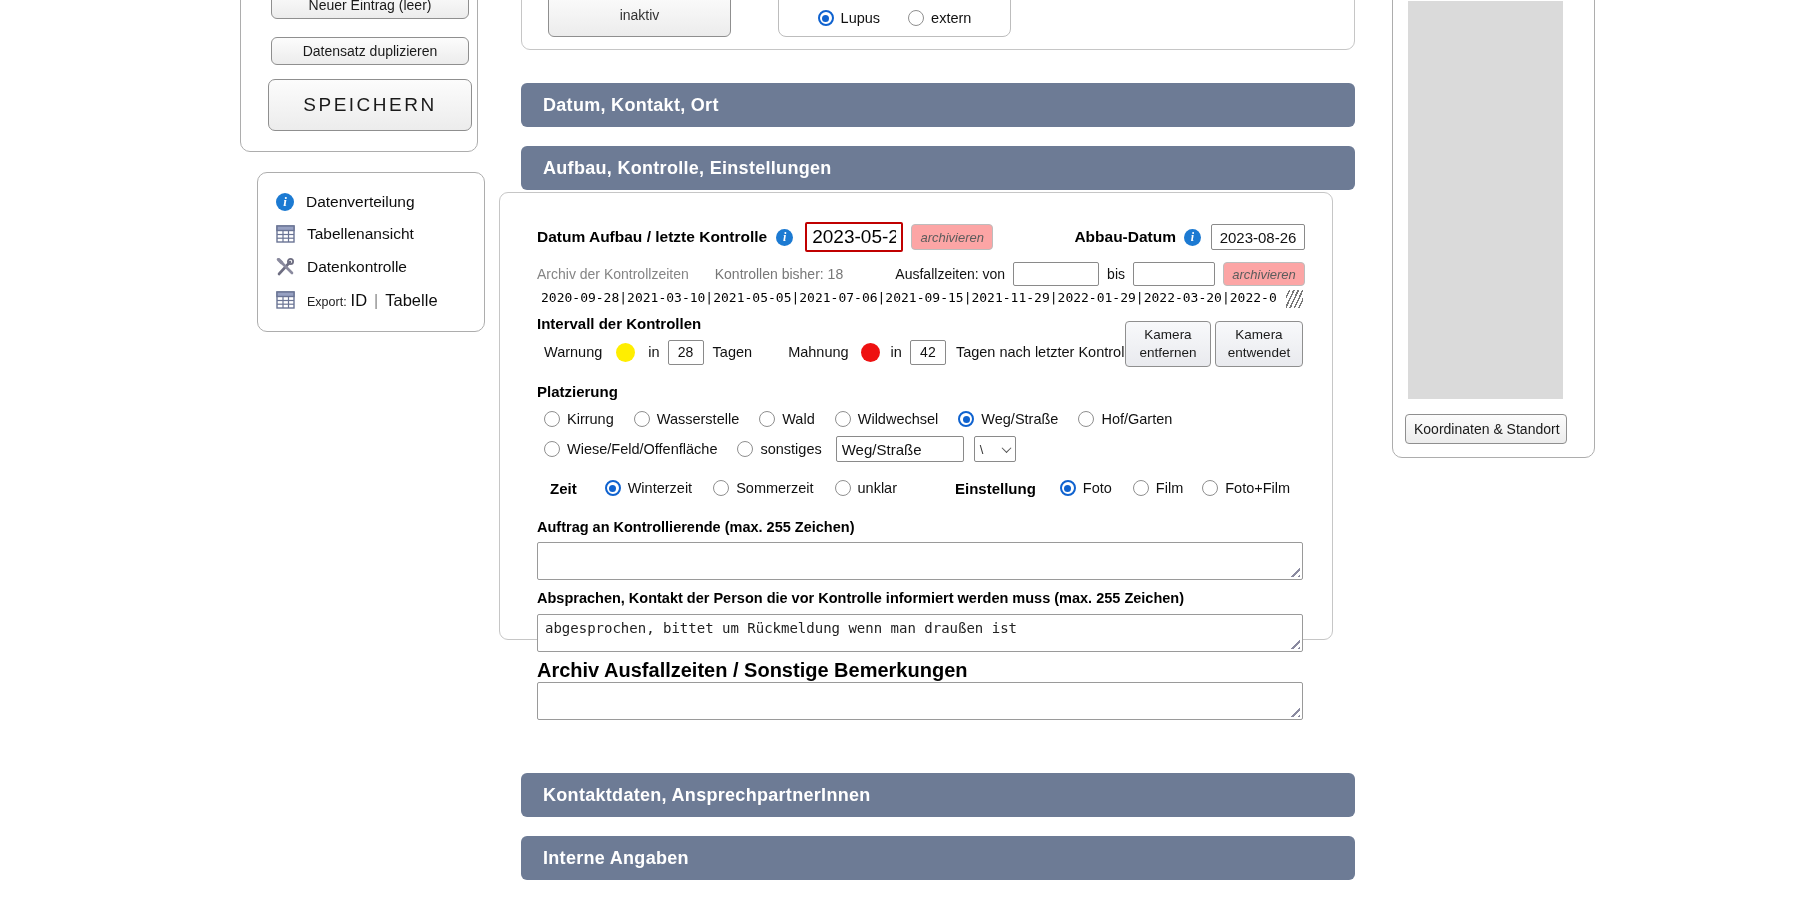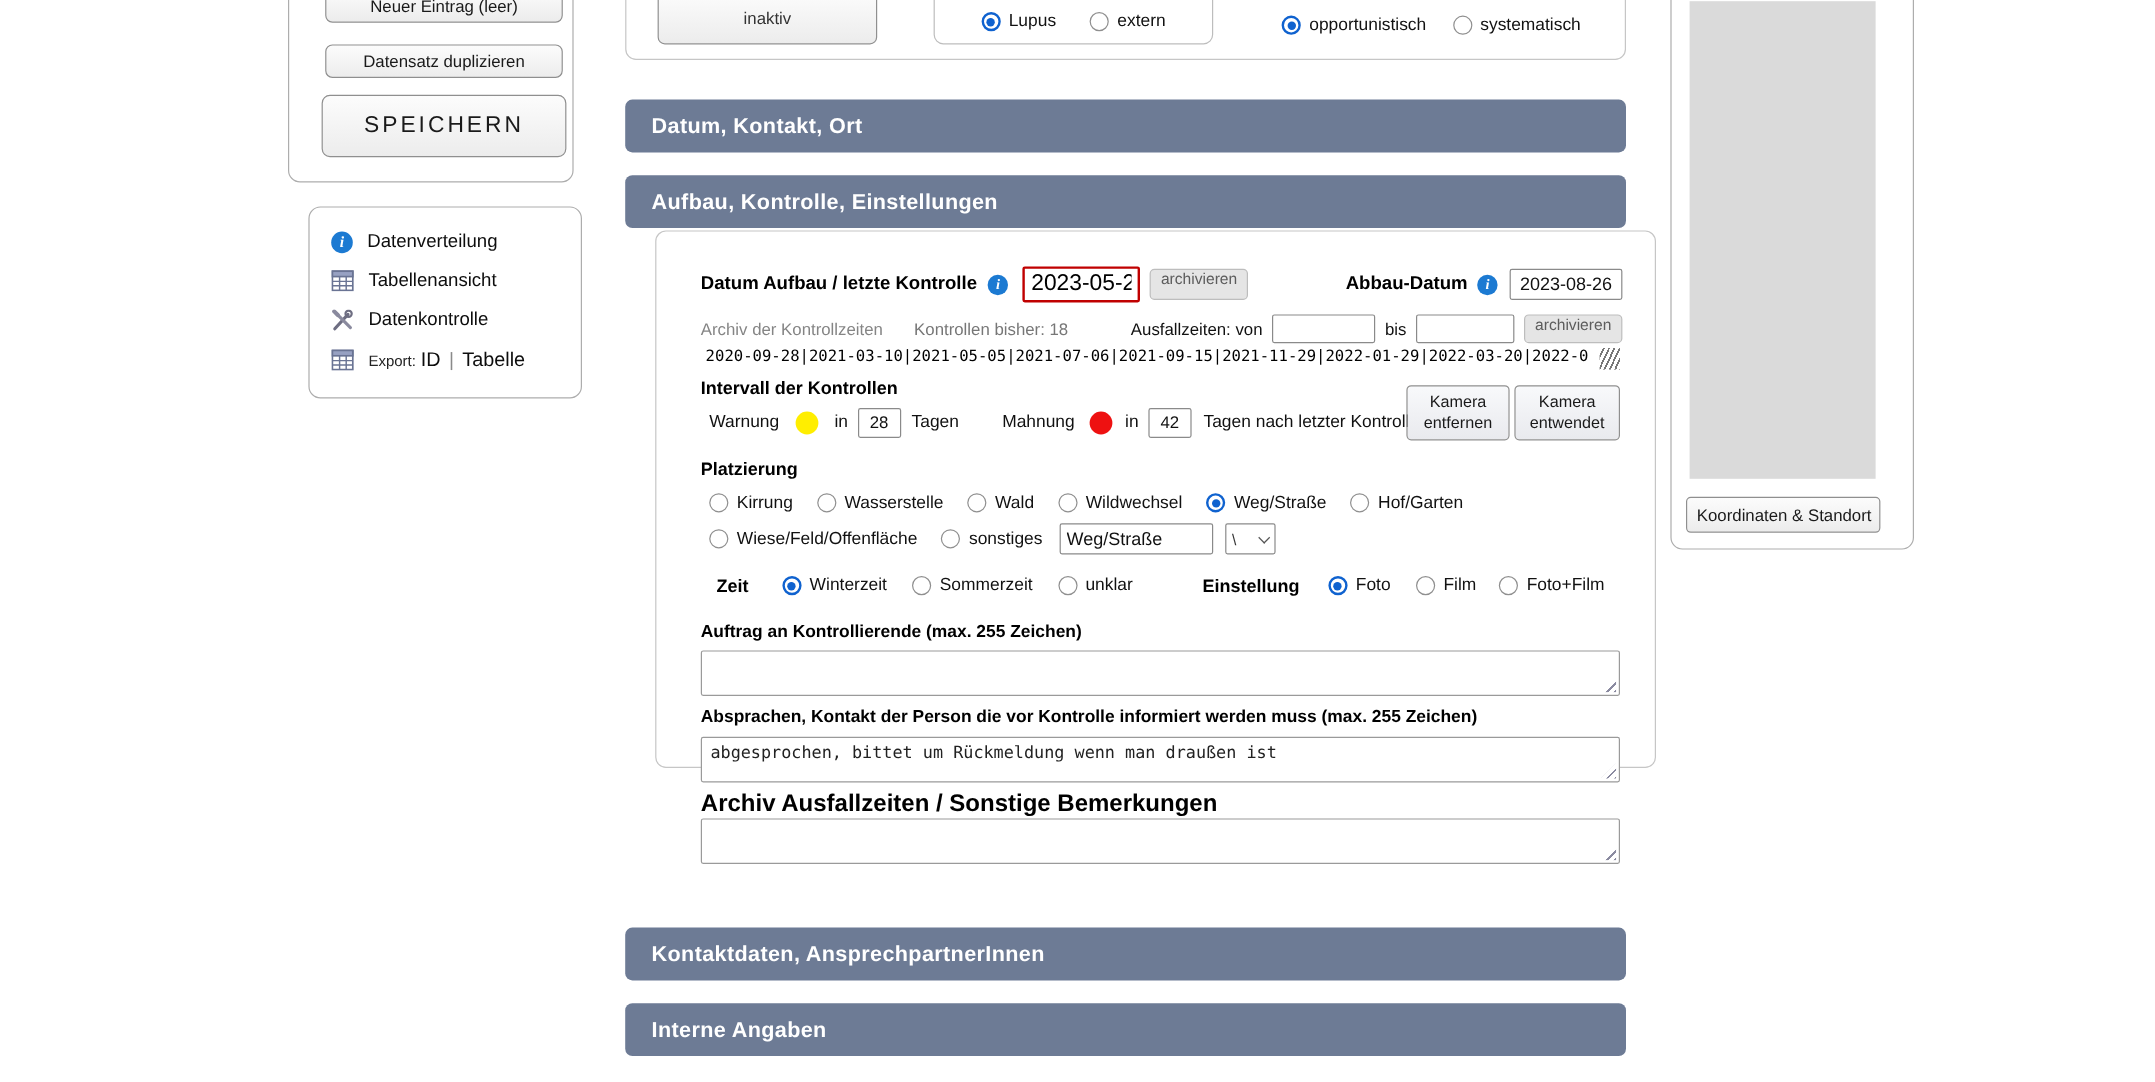--- a/index.html
+++ b/index.html
@@ -11,23 +11,23 @@
   .abs { position:absolute; }
   .panel { border:1px solid #c6c6c6; border-radius:9px; background:#fff; }
   .sidebox { border:1px solid #adadad; border-radius:10px; background:#fff; }
 
   .btn {
     display:flex; align-items:center; justify-content:center;
     background:linear-gradient(#fcfcfc,#ececec); border:1px solid #8f8f8f;
     border-radius:6px; color:#1a1a1a; font-size:14px; cursor:pointer;
   }
   .btn-gray {
-    display:flex; align-items:flex-start; justify-content:center;
-    background:#e5e5e5; border:1px solid #bdbdbd; border-radius:4px;
-    color:#5c5c5c; font-size:13px; cursor:pointer;
+    display:flex; align-items:center; justify-content:center;
+    background:#fca5a5; border:1px solid #bdbdbd; border-radius:4px;
+    color:#5c5c5c; font-size:13px; cursor:pointer;font-style:italic;
   }
   .btn-save { font-size:19px; letter-spacing:2.5px; border-radius:7px; }
   .btn-2line { font-size:13.5px; line-height:1.35; text-align:center; border-radius:4px;
     background:linear-gradient(#f8f9fb,#e9eaee); }
 
   .secbar {
     background:#6d7b95; border-radius:6px; color:#fff; display:flex; align-items:center;
     padding-left:22px; font-size:18px; font-weight:bold; letter-spacing:.3px;
   }
 
@@ -162,41 +162,31 @@
           <span class="radio checked"></span>
           <span class="nlabel">Lupus</span>
         </span>
         <span class="ritem">
           <span class="radio"></span>
           <span class="nlabel">extern</span>
         </span>
       </div>
     </div>
 
-    <div class="frow" style="left:546px; top:24px; height:32px; gap:22px;">
-      <span class="ritem">
-        <span class="radio checked"></span>
-        <span class="nlabel">opportunistisch</span>
-      </span>
-      <span class="ritem">
-        <span class="radio"></span>
-        <span class="nlabel">systematisch</span>
-      </span>
-    </div>
   </div>
 
   <div class="abs secbar" style="left:521px; top:83px; width:834px; height:44px;">
       <span>Datum, Kontakt, Ort</span>
     </div>
 
   <div class="abs secbar" style="left:521px; top:146px; width:834px; height:44px;">
       <span>Aufbau, Kontrolle, Einstellungen</span>
     </div>
 
-  <div class="abs panel" style="left:546px; top:192px; width:834px; height:448px;">
+  <div class="abs panel" style="left:499px; top:192px; width:834px; height:448px;">
 
     <div class="frow" style="left:37px; top:26px; width:768px; height:36px;">
       <span class="blabel" style="font-size:15.5px;">Datum Aufbau / letzte Kontrolle</span>
       <span class="info" style="margin-left:9px;">i</span>
       <input class="inp inp-date-red" style="margin-left: 12px; width: 98px; height: 30px;" value="2023-05-21">
       <div class="btn-gray" style="margin-left:8px; width:82px; height:26px;">
           <span>archivieren</span>
         </div>
       <span style="flex:1;"></span>
       <span class="blabel" style="font-size:15.5px;">Abbau-Datum</span>

